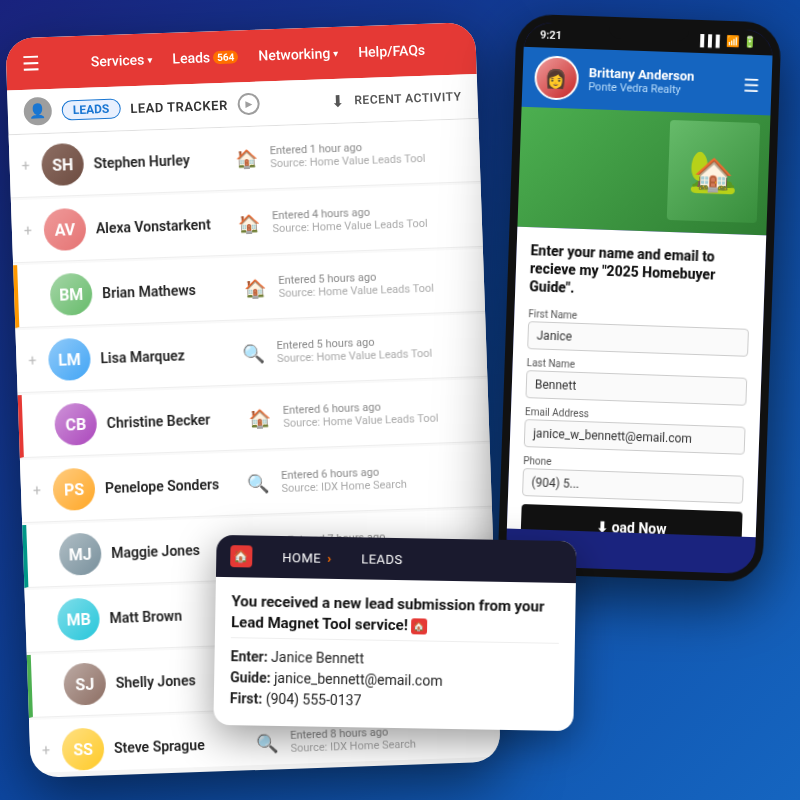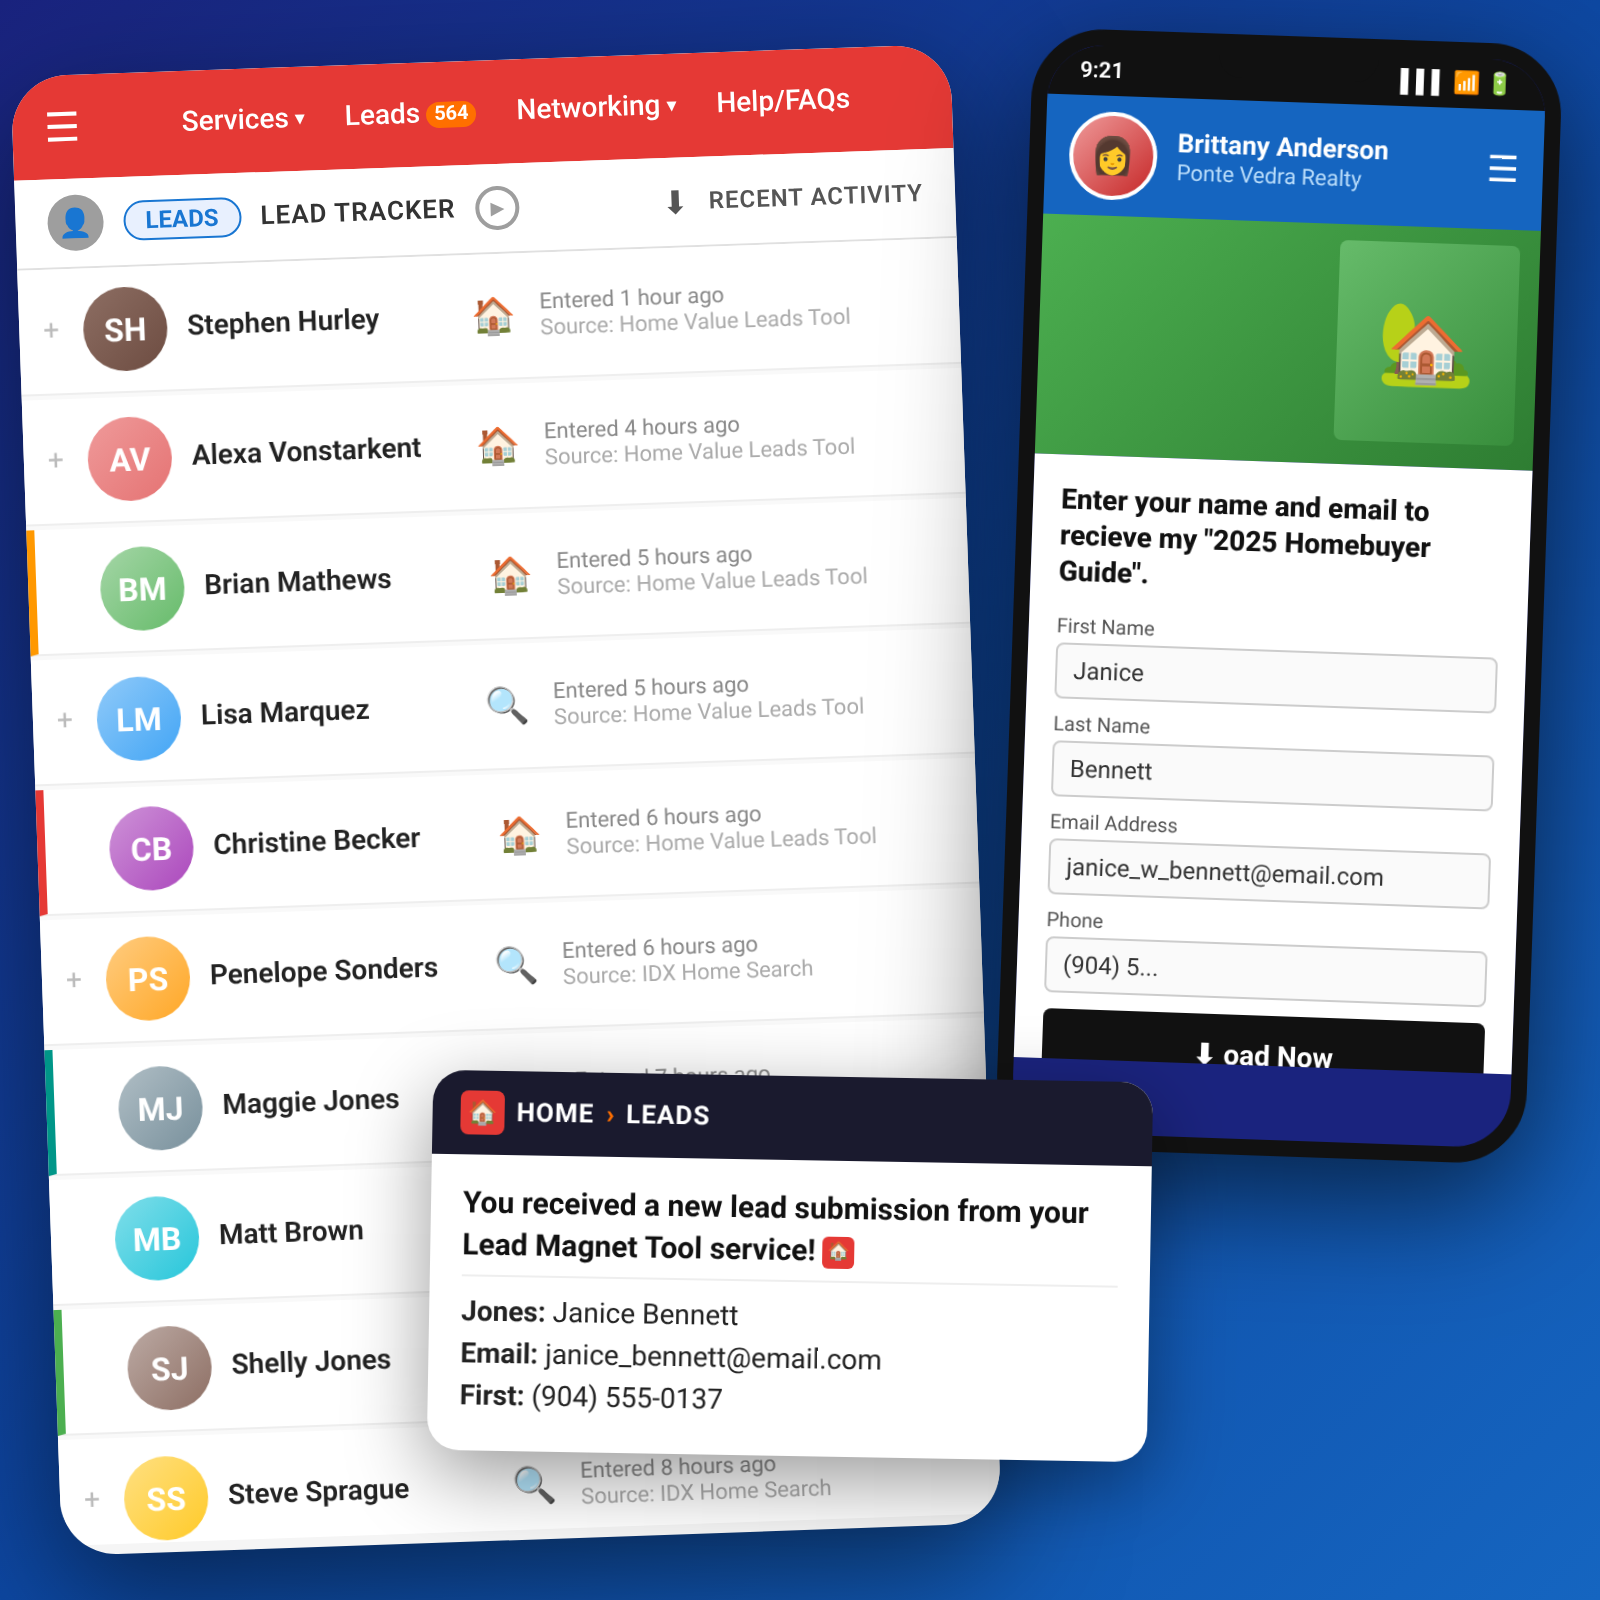--- a/index.html
+++ b/index.html
@@ -363,22 +363,23 @@
       border-radius: 4px;
       display: flex;
       align-items: center;
       justify-content: center;
       color: white;
       font-size: 12px;
     }
     .logo-text {
       color: white;
       font-size: 13px;
-      font-weight: 700;
+      font-weight: 400;
       letter-spacing: 0.5px;
+      margin-left: 24px;
     }
     .logo-arrow {
       color: #ff6f00;
       font-size: 13px;
       font-weight: 900;
     }
     .notif-body {
       padding: 14px 16px;
     }
     .notif-headline {
@@ -625,25 +626,25 @@
     </div>
   </div>
   <div class="notif-body">
     <div class="notif-headline">
       <span>You received a new lead submission from your Lead Magnet Tool service!</span>
       <span class="notif-brand-icon">🏠</span>
     </div>
     <div class="divider"></div>
     <div class="notif-details">
       <div class="notif-detail-row">
-        <strong>Jones:</strong>
+        <strong>Enter:</strong>
         <span>Janice Bennett</span>
       </div>
       <div class="notif-detail-row">
-        <strong>Email:</strong>
+        <strong>Guide:</strong>
         <span>janice_bennett@email.com</span>
       </div>
       <div class="notif-detail-row">
         <strong>First:</strong>
         <span>(904) 555-0137</span>
       </div>
     </div>
   </div>
 </div>
 

